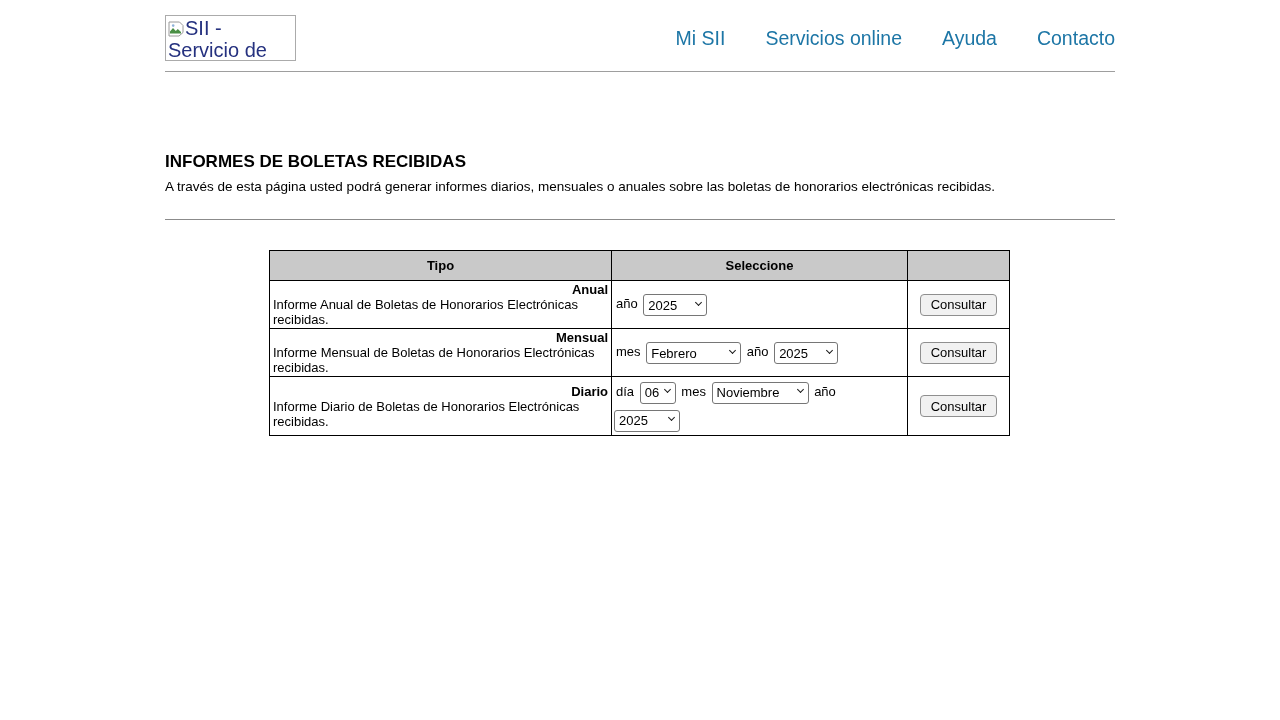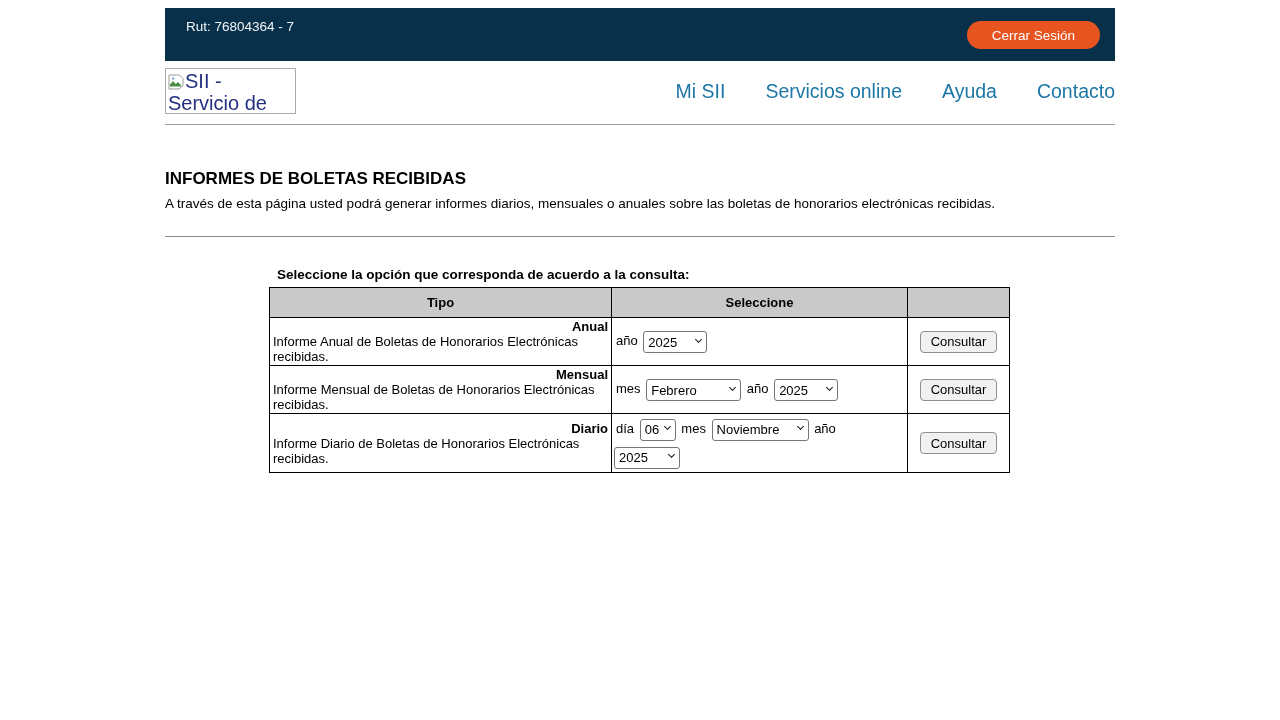--- a/index.html
+++ b/index.html
@@ -62,21 +62,21 @@
   .nav { display: flex; gap: 40px; }
   .nav a {
     color: #1d76a6;
     font-size: 19.5px;
     text-decoration: none;
     white-space: nowrap;
   }
 
   
   .title {
-    margin: 44px 0 0;
+    margin: 80px 0 0;
     font-size: 17px;
     font-weight: bold;
   }
   .desc {
     margin: 7px 0 0;
     font-size: 13.5px;
   }
   hr.divider {
     margin: 25px 0 0;
     border: none;
@@ -151,45 +151,40 @@
     border-radius: 4px;
     color: #000;
     cursor: pointer;
   }
 </style>
 </head>
 <body>
 
 <div class="page">
 
-  <div class="topbar">
-    <span class="rut">Rut: 76804364 - 7</span>
-    <button class="logout-btn">Cerrar Sesión</button>
-  </div>
 
   <div class="header">
     <a href="#" class="logo-broken"><svg width="16" height="16" viewBox="0 0 16 16">
           <path d="M1 1 h10.5 l3.5 3.5 v7 l-4 3.5 H1 z" fill="#ffffff" stroke="#9a9a9a" stroke-width="1"></path>
           <path d="M2 10.5 l3 -3.5 2.8 3 2 -2 3.2 3 v1.5 h-11 z" fill="#4a8f45"></path>
           <circle cx="5.2" cy="4.6" r="1.3" fill="#8fb3da"></circle>
         </svg><span>SII - Servicio de</span></a>
     <nav class="nav">
       <a href="#">Mi SII</a>
       <a href="#">Servicios online</a>
       <a href="#">Ayuda</a>
       <a href="#">Contacto</a>
     </nav>
   </div>
 
   <h1 class="title">INFORMES DE BOLETAS RECIBIDAS</h1>
   <p class="desc">A través de esta página usted podrá generar informes diarios, mensuales o anuales sobre las boletas de honorarios electrónicas recibidas.</p>
   <hr class="divider">
 
   <div class="section">
-    <div class="section-heading">Seleccione la opción que corresponda de acuerdo a la consulta:</div>
 
     <table class="reports">
       <colgroup>
         <col style="width:342px">
           <col style="width:296px">
           <col style="width:102px">
       </colgroup>
       <thead>
         <tr>
           <th>Tipo</th>

